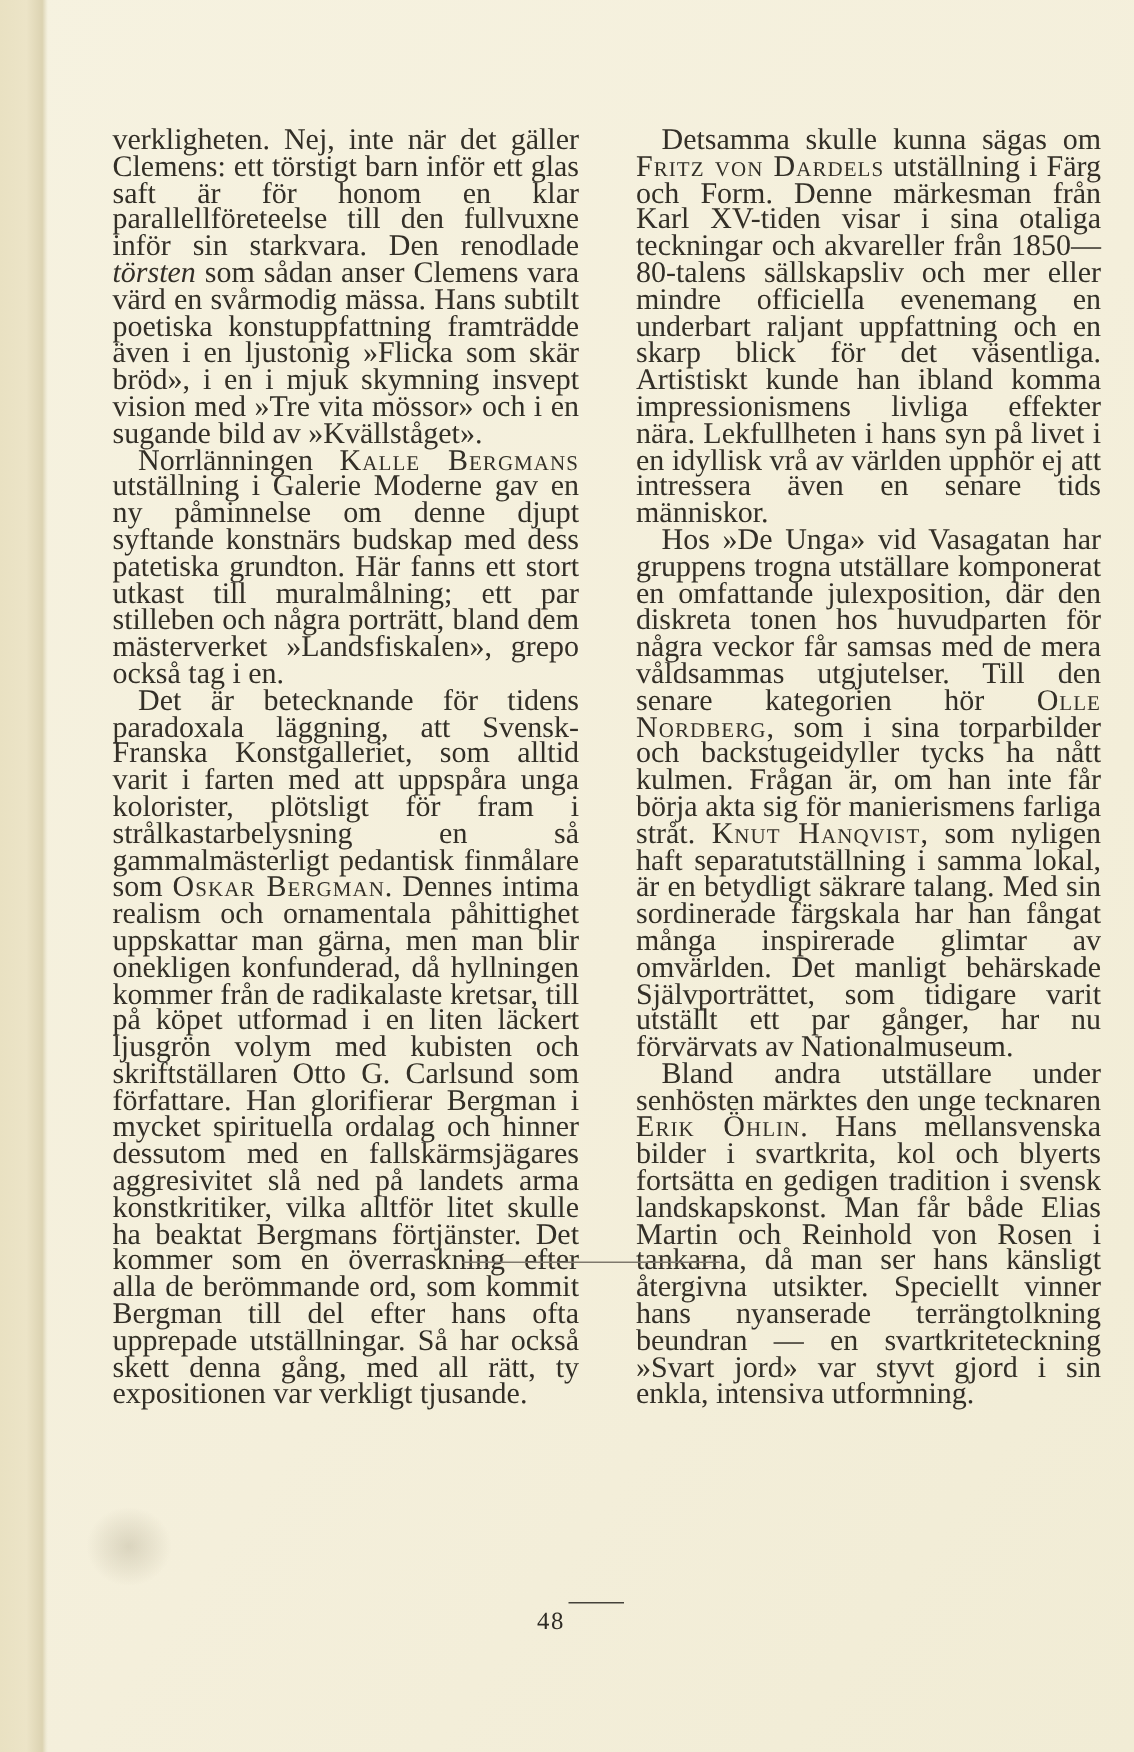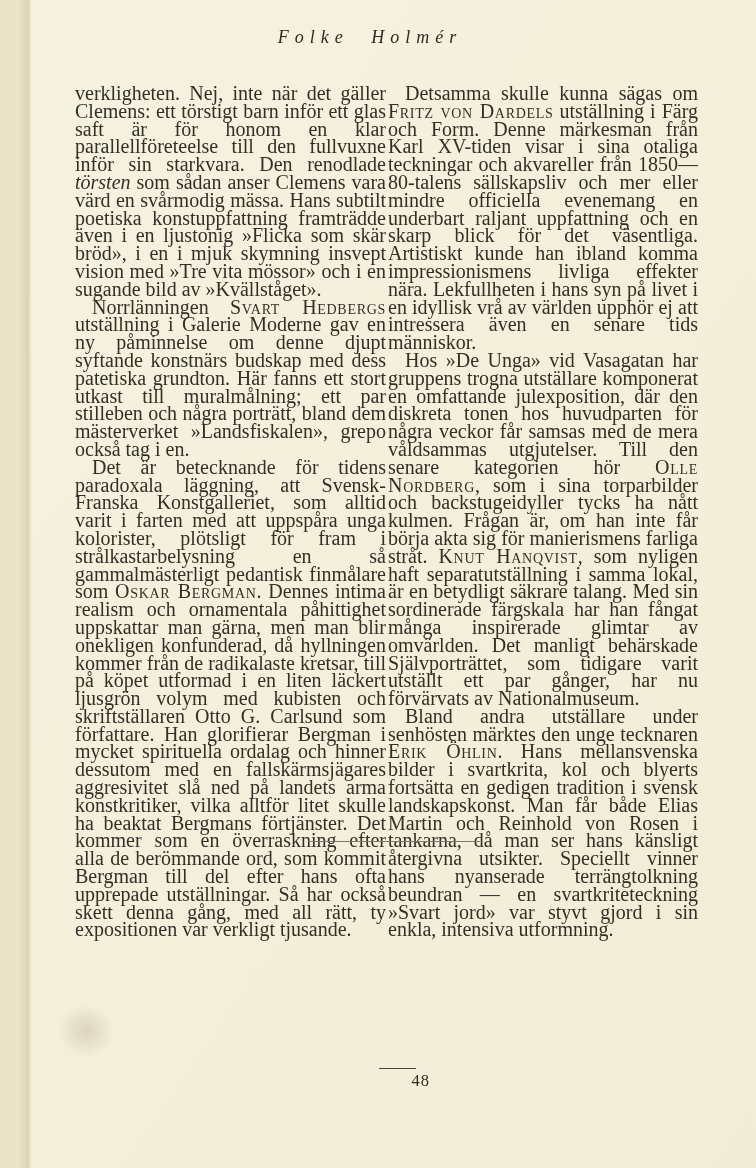--- a/index.html
+++ b/index.html
@@ -18,53 +18,52 @@
     position:absolute; top:27px; left:0; width:740px; text-align:center;
     font-style:italic; font-size:18px; letter-spacing:6px; word-spacing:12px;
     color:#2e2b24;
   }
   .col {
     position:absolute; top:85px; text-align:justify;
     font-size:20px; line-height:17.8px;
     color:#332f27;
   }
   .col-left  { left:75px;  width:311px; }
-  .col-right { left:388px; width:310px; }
+  .col-right { left:424px; width:310px; }
   .col p { margin:0; padding:0; }
   .col p.indent { text-indent:17px; }
   .sc { font-variant:small-caps; letter-spacing:0.7px; }
   .i  { font-style:italic; }
   .divider {
     position:absolute; left:308px; top:841px; width:172px; height:1px;
     background:#7e786c;
   }
   .smudge {
     position:absolute; left:58px; top:1005px; width:56px; height:52px;
     background:radial-gradient(ellipse at center, rgba(115,105,75,0.20) 0%, rgba(115,105,75,0.08) 45%, rgba(115,105,75,0) 72%);
   }
   .pn-rule {
     position:absolute; left:379px; top:1068px; width:37px; height:1px;
     background:#45423a;
   }
   .pn {
-    position:absolute; left:358px; top:1071px; width:72px; text-align:right;
+    position:absolute; left:358px; top:1071px; width:72px; text-align:left;
     font-size:16.5px; letter-spacing:1px; color:#2e2b24;
   }
 </style>
 </head>
 <body>
 
 <div class="page">
   <div class="edge"></div>
 
-  <div class="header">Folke Holmér</div>
 
   <div class="col col-left">
       <p><span>verkligheten. Nej, inte när det gäller Clemens: ett törstigt barn inför ett glas saft är för honom en klar parallellföreteelse till den fullvuxne inför sin starkvara. Den renodlade </span><span class="i">törsten</span><span> som sådan anser Clemens vara värd en svårmodig mässa. Hans subtilt poetiska konstuppfattning framträdde även i en ljustonig »Flicka som skär bröd», i en i mjuk skymning insvept vision med »Tre vita mössor» och i en sugande bild av »Kvällståget».</span></p>
-      <p class="indent"><span>Norrlänningen </span><span class="sc">Svart Hedbergs</span><span> utställning i Galerie Moderne gav en ny påminnelse om denne djupt syftande konstnärs budskap med dess patetiska grundton. Här fanns ett stort utkast till muralmålning; ett par stilleben och några porträtt, bland dem mästerverket »Landsfiskalen», grepo också tag i en.</span></p>
+      <p class="indent"><span>Norrlänningen </span><span class="sc">Kalle Bergmans</span><span> utställning i Galerie Moderne gav en ny påminnelse om denne djupt syftande konstnärs budskap med dess patetiska grundton. Här fanns ett stort utkast till muralmålning; ett par stilleben och några porträtt, bland dem mästerverket »Landsfiskalen», grepo också tag i en.</span></p>
       <p class="indent"><span>Det är betecknande för tidens paradoxala läggning, att Svensk-Franska Konstgalleriet, som alltid varit i farten med att uppspåra unga kolorister, plötsligt för fram i strålkastarbelysning en så gammalmästerligt pedantisk finmålare som </span><span class="sc">Oskar Bergman</span><span>. Dennes intima realism och ornamentala påhittighet uppskattar man gärna, men man blir onekligen konfunderad, då hyllningen kommer från de radikalaste kretsar, till på köpet utformad i en liten läckert ljusgrön volym med kubisten och skriftställaren Otto G. Carlsund som författare. Han glorifierar Bergman i mycket spirituella ordalag och hinner dessutom med en fallskärmsjägares aggresivitet slå ned på landets arma konstkritiker, vilka alltför litet skulle ha beaktat Bergmans förtjänster. Det kommer som en överraskning efter alla de berömmande ord, som kommit Bergman till del efter hans ofta upprepade utställningar. Så har också skett denna gång, med all rätt, ty expositionen var verkligt tjusande.</span></p>
     </div>
   <div class="col col-right">
       <p class="indent"><span>Detsamma skulle kunna sägas om </span><span class="sc">Fritz von Dardels</span><span> utställning i Färg och Form. Denne märkesman från Karl XV-tiden visar i sina otaliga teckningar och akvareller från 1850—80-talens sällskapsliv och mer eller mindre officiella evenemang en underbart raljant uppfattning och en skarp blick för det väsentliga. Artistiskt kunde han ibland komma impressionismens livliga effekter nära. Lekfullheten i hans syn på livet i en idyllisk vrå av världen upphör ej att intressera även en senare tids människor.</span></p>
       <p class="indent"><span>Hos »De Unga» vid Vasagatan har gruppens trogna utställare komponerat en omfattande julexposition, där den diskreta tonen hos huvudparten för några veckor får samsas med de mera våldsammas utgjutelser. Till den senare kategorien hör </span><span class="sc">Olle Nordberg</span><span>, som i sina torparbilder och backstugeidyller tycks ha nått kulmen. Frågan är, om han inte får börja akta sig för manierismens farliga stråt. </span><span class="sc">Knut Hanqvist</span><span>, som nyligen haft separatutställning i samma lokal, är en betydligt säkrare talang. Med sin sordinerade färgskala har han fångat många inspirerade glimtar av omvärlden. Det manligt behärskade Självporträttet, som tidigare varit utställt ett par gånger, har nu förvärvats av Nationalmuseum.</span></p>
       <p class="indent"><span>Bland andra utställare under senhösten märktes den unge tecknaren </span><span class="sc">Erik Öhlin</span><span>. Hans mellansvenska bilder i svartkrita, kol och blyerts fortsätta en gedigen tradition i svensk landskapskonst. Man får både Elias Martin och Reinhold von Rosen i tankarna, då man ser hans känsligt återgivna utsikter. Speciellt vinner hans nyanserade terrängtolkning beundran — en svartkriteteckning »Svart jord» var styvt gjord i sin enkla, intensiva utformning.</span></p>
     </div>
 
   <div class="divider"></div>
 

